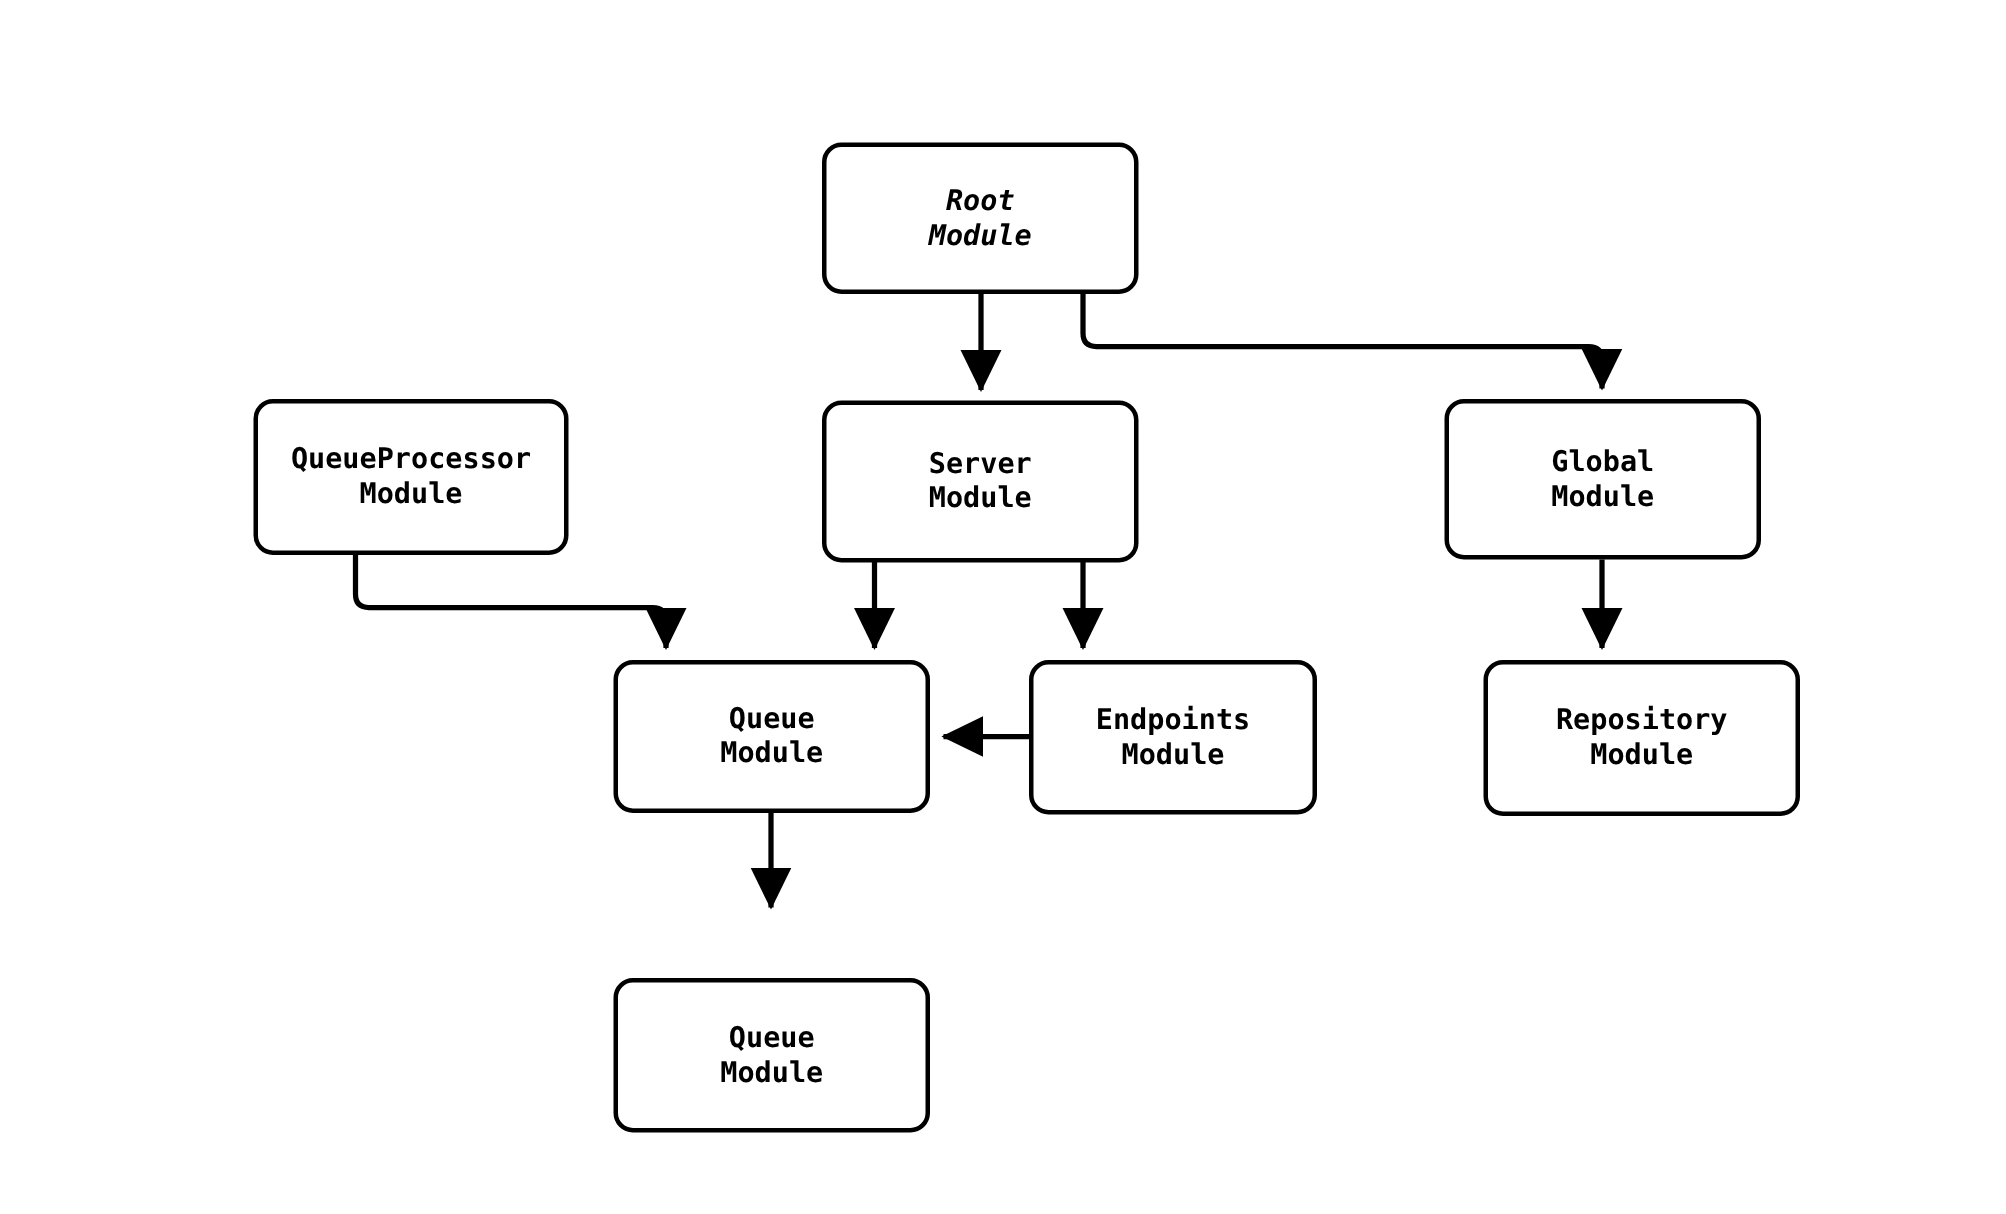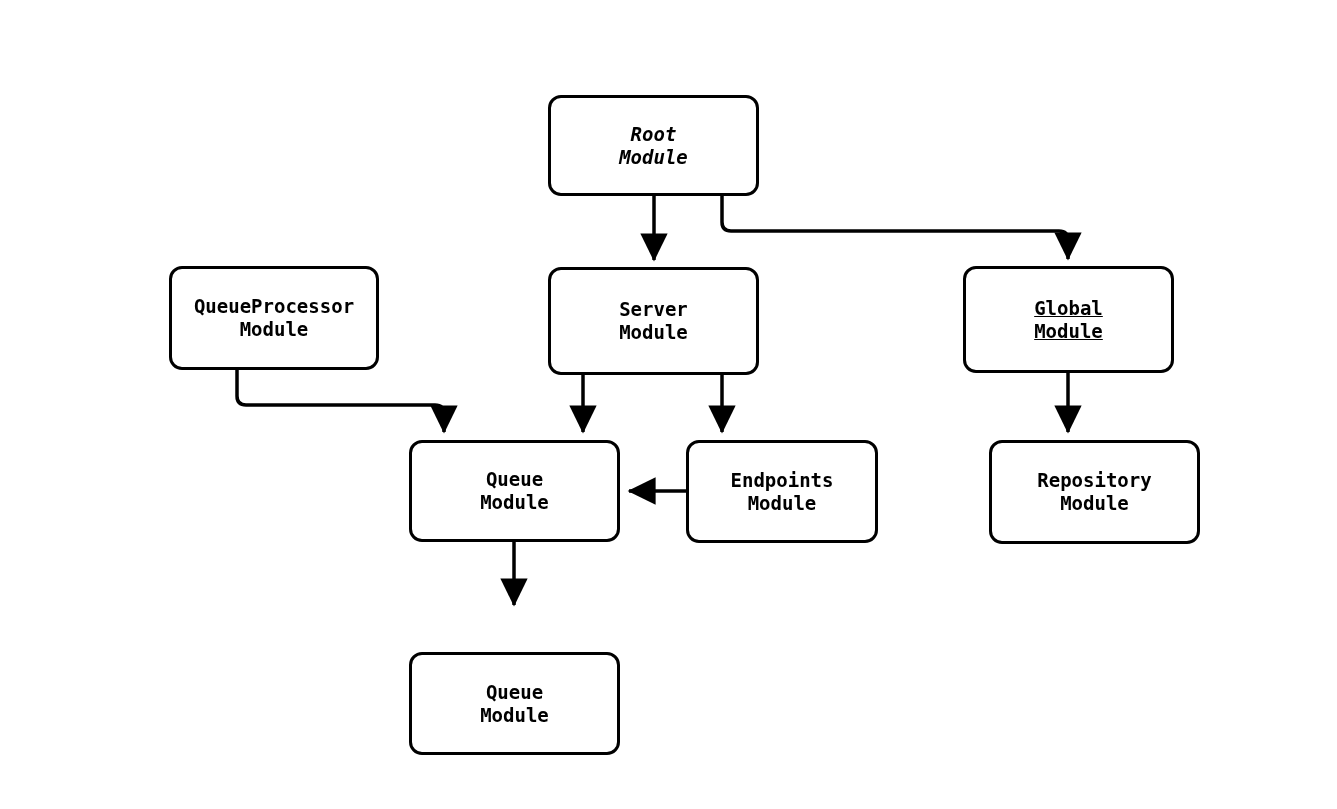--- a/index.html
+++ b/index.html
@@ -85,21 +85,21 @@
   <div class="node" style="left:133px; top:266px; width:210px; height:104px;margin-left:36px;">
     <span class="node-label">QueueProcessor
 Module</span>
   </div>
 
   <div class="node" style="left:548px; top:267px; width:211px; height:108px;">
     <span class="node-label">Server
 Module</span>
   </div>
 
-  <div class="node" style="left:963px; top:266px; width:211px; height:107px;text-decoration:underline;">
+  <div class="node" style="left:963px; top:266px; width:211px; height:107px;">
     <span class="node-label">Global
 Module</span>
   </div>
 
   <div class="node" style="left:409px; top:440px; width:211px; height:102px;">
     <span class="node-label">Queue
 Module</span>
   </div>
 
   <div class="node" style="left:686px; top:440px; width:192px; height:103px;">

